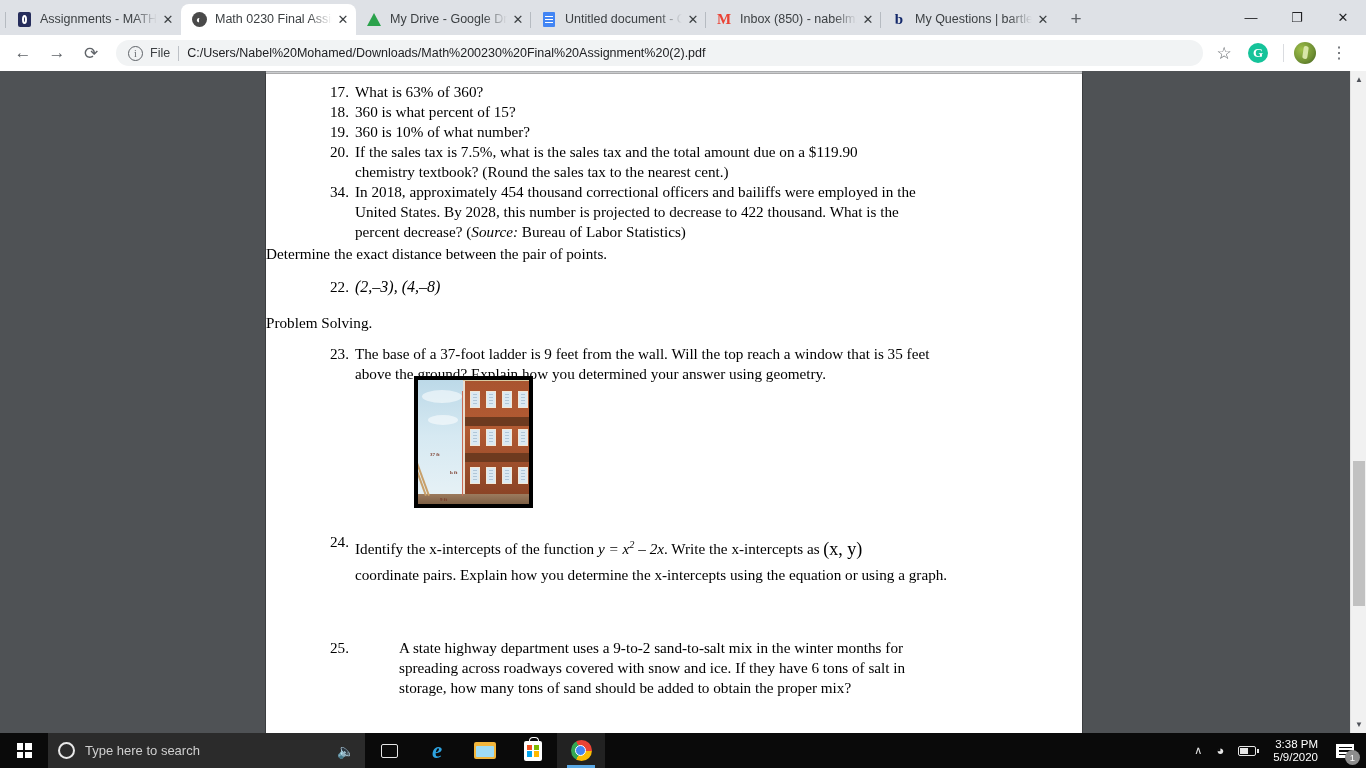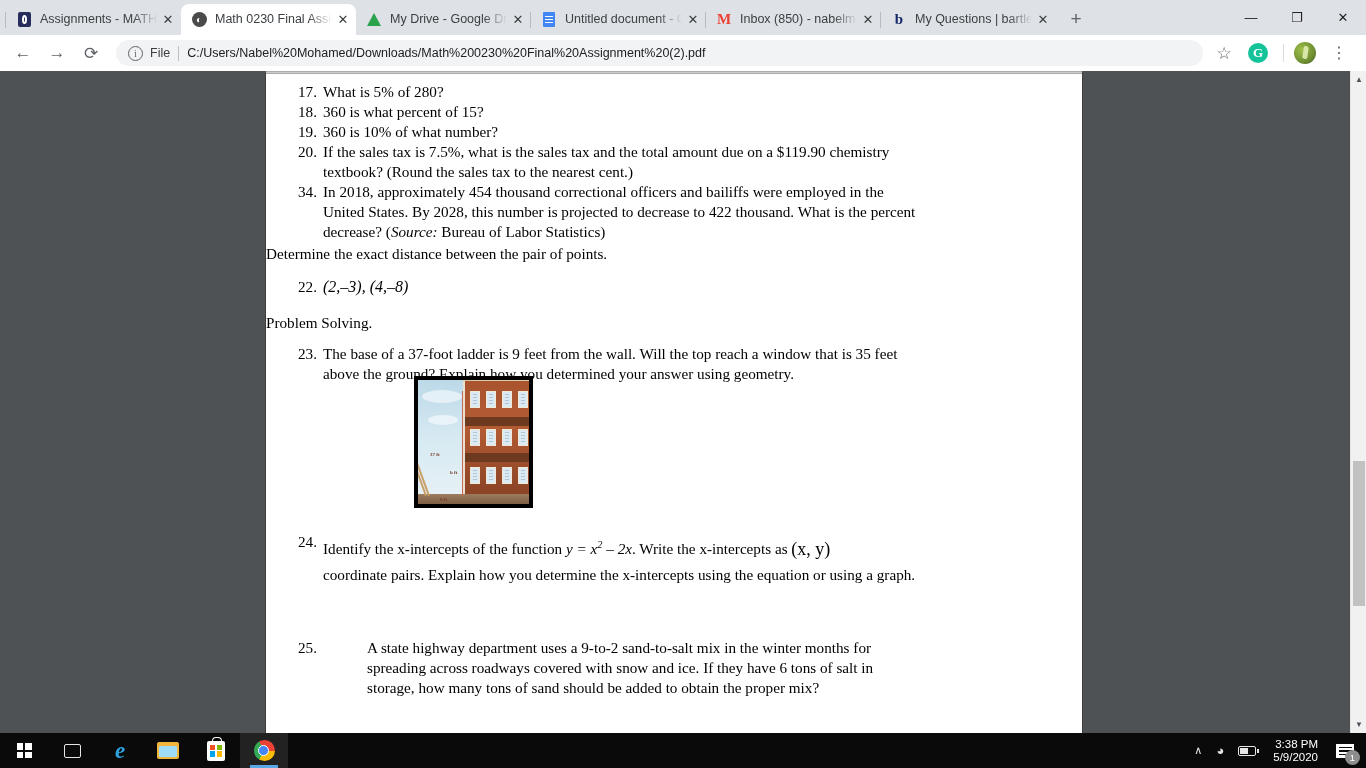--- a/index.html
+++ b/index.html
@@ -158,21 +158,21 @@
     position: absolute; left: 2px; top: 390px; width: 12px; height: 145px;
     background: #c1c1c1; border-radius: 0;
   }
 
   
   .doc {
     font-family: "Liberation Serif", "DejaVu Serif", serif;
     color: #000; font-size: 15.2px; line-height: 20px;
   }
   .numlist { position: absolute; }
-  .li { display: flex; margin-bottom: 0px; }
+  .li { display: flex; margin-bottom: 0px; margin-left: 32px; }
   .li .num { flex: 0 0 auto; text-align: right; }
   .li .txt { flex: 1 1 auto; }
   em { font-style: italic; }
   .math { font-family: "Liberation Serif", serif; font-style: italic; }
   .paren { font-size: 18px; font-style: normal; vertical-align: -1px; }
   sup { font-size: 0.68em; vertical-align: super; }
 
   
   #figure {
     position: absolute; left: 148px; top: 302px; width: 119px; height: 132px;
@@ -359,21 +359,21 @@
 
   <div id="viewer">
     <div id="pagetopline"></div>
 
     <div id="page" class="doc">
 
       <div class="numlist" style="left:25px; top:8px; width:625px;">
 
         <div class="li">
           <span class="num" style="flex-basis:26px;">17.</span>
-          <span class="txt" style="padding-left:6px;">What is 5% of 280?</span>
+          <span class="txt" style="padding-left:6px;">What is 63% of 360?</span>
         </div>
 
         <div class="li">
           <span class="num" style="flex-basis:26px;">18.</span>
           <span class="txt" style="padding-left:6px;">360 is what percent of 15?</span>
         </div>
 
         <div class="li">
           <span class="num" style="flex-basis:26px;">19.</span>
           <span class="txt" style="padding-left:6px;">360 is 10% of what number?</span>
@@ -492,20 +492,25 @@
 
   <div id="startbtn">
     <span class="winlogo">
       <span></span>
         <span></span>
         <span></span>
         <span></span>
     </span>
   </div>
 
+  <div id="searchbox">
+    <span class="circ"></span>
+    <span class="sbtext">Type here to search</span>
+    <span class="mic">🔈</span>
+  </div>
 
   <div id="taskicons">
     <div class="tbicon">
         <span class="taskview"></span>
       </div>
     <div class="tbicon">
         <span class="edge-icon">e</span>
       </div>
     <div class="tbicon">
         <span class="folder-icon"></span>

